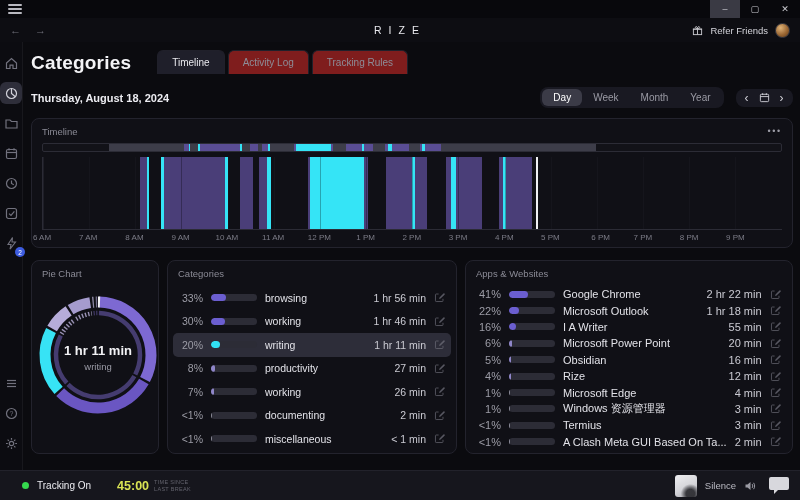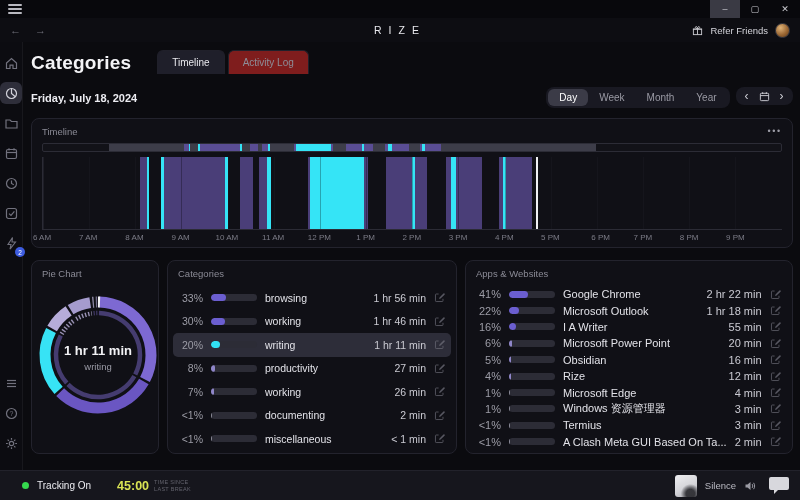--- a/index.html
+++ b/index.html
@@ -34,21 +34,21 @@
   .main { flex:1; position:relative; padding:0 10px 0 8px; }
 
   .main-header { display:flex; align-items:flex-end; margin-top:8px; }
   h1.page-title { font-size:19px; font-weight:bold; color:#f3f3f6; letter-spacing:.2px; }
   .tabs { display:flex; gap:3px; margin-left:26px; }
   .tab { font-size:10px; padding:6px 14px; border-radius:6px 6px 0 0; background:#7f1d1d; color:#8d8d98; border:1px solid #20202a; border-bottom:none; cursor:pointer; }
   .tab.active { background:#1f1f2a; color:#e9e9ee; }
 
   .date-row { margin-top:13px; display:flex; align-items:center; justify-content:space-between; }
   .date-label { font-size:11px; font-weight:bold; color:#ececf1; }
-  .date-controls { display:flex; gap:6px; align-items:flex-start; }
+  .date-controls { display:flex; gap:12px; align-items:center; }
   .segmented { background:#191922; border-radius:8px; padding:2px; display:flex; }
   .seg-opt { font-size:10px; color:#9a9aa4; padding:3px 11px; border-radius:6px; cursor:pointer; }
   .seg-opt.active { background:#3b3b47; color:#fff; }
   .nav-group { background:#191922; border-radius:8px; display:flex; align-items:center; gap:10px; padding:3px 9px; color:#cfcfd6; font-size:12px; }
   .nav-group span { cursor:pointer; line-height:1; }
 
   
   .panel { background:#10101670; background:#101016; border:1px solid #23232d; border-radius:8px; }
   .panel-head { display:flex; justify-content:space-between; font-size:9.5px; color:#8b8b96; padding:7px 10px 0; }
   .menu-dots { color:#9b9ba5; letter-spacing:1.5px; cursor:pointer; font-size:9px; }
@@ -219,25 +219,26 @@
           </svg>
       </div>
     </div>
 
     <div class="main">
       <div class="main-header">
         <h1 class="page-title">Categories</h1>
         <div class="tabs" id="tabs">
             <div class="tab active">Timeline</div>
             <div class="tab">Activity Log</div>
+            <div class="tab">Tracking Rules</div>
           </div>
       </div>
 
       <div class="date-row">
-        <div class="date-label">Friday, July 18, 2024</div>
+        <div class="date-label">Thursday, August 18, 2024</div>
         <div class="date-controls">
           <div class="segmented" id="range-seg">
               <div class="seg-opt active">Day</div>
               <div class="seg-opt">Week</div>
               <div class="seg-opt">Month</div>
               <div class="seg-opt">Year</div>
             </div>
           <div class="nav-group">
             <span>‹</span>
             <span>

